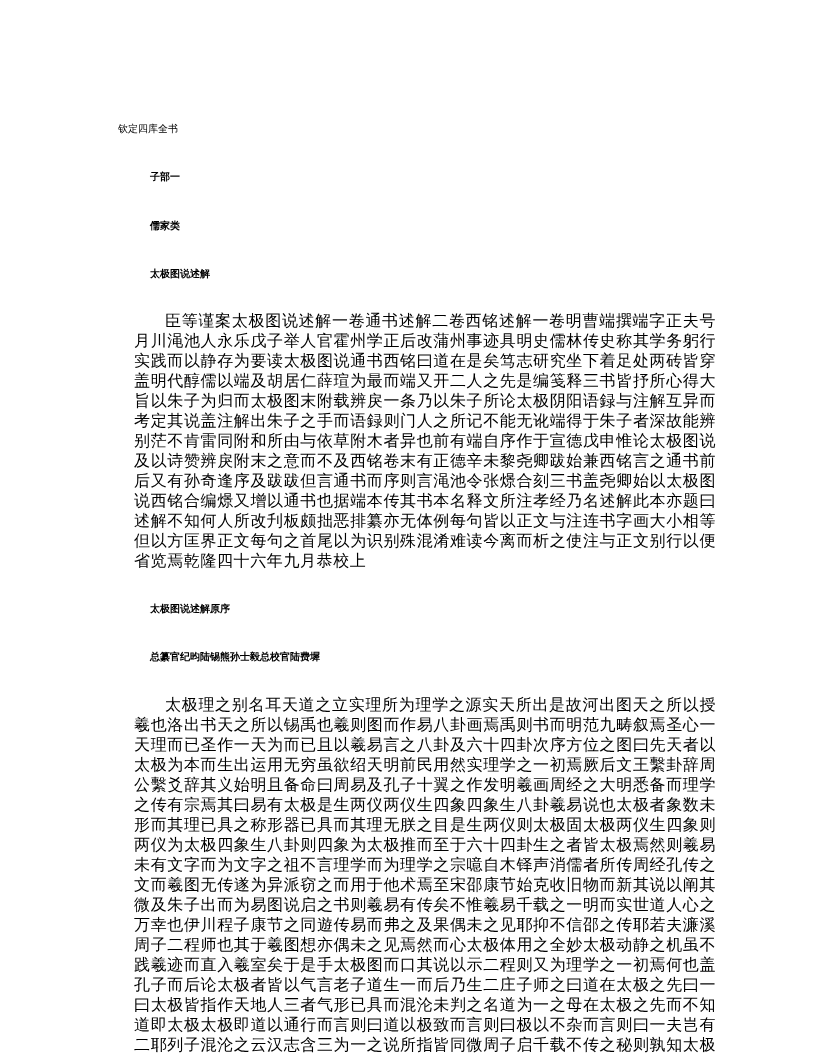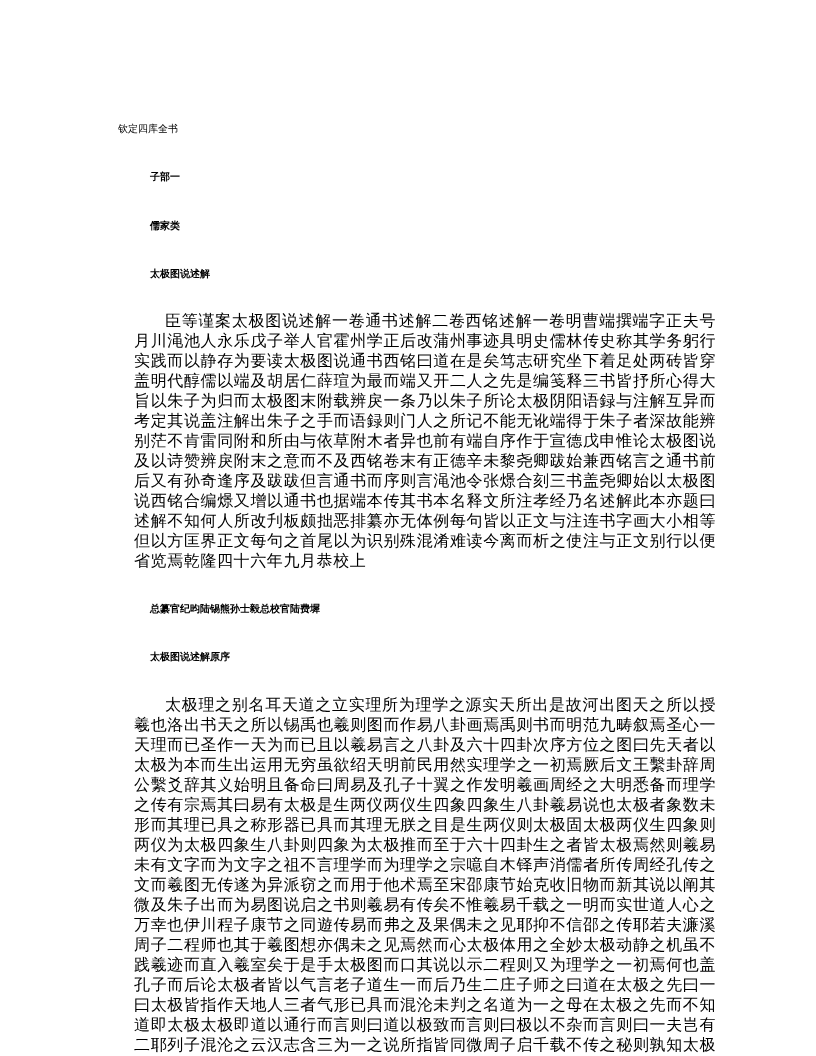--- a/index.html
+++ b/index.html
@@ -51,18 +51,18 @@
 <body>
 
 <div class="page">
   <p class="line title">钦定四库全书</p>
   <p class="line indent-head">子部一</p>
   <p class="line indent-head">儒家类</p>
   <p class="line indent-head">太极图说述解</p>
   <div class="para-wrap">
     <p class="para">臣等谨案太极图说述解一卷通书述解二卷西铭述解一卷明曹端撰端字正夫号月川渑池人永乐戊子举人官霍州学正后改蒲州事迹具明史儒林传史称其学务躬行实践而以静存为要读太极图说通书西铭曰道在是矣笃志研究坐下着足处两砖皆穿盖明代醇儒以端及胡居仁薛瑄为最而端又开二人之先是编笺释三书皆抒所心得大旨以朱子为归而太极图末附载辨戾一条乃以朱子所论太极阴阳语録与注解互异而考定其说盖注解出朱子之手而语録则门人之所记不能无讹端得于朱子者深故能辨别茫不肯雷同附和所由与依草附木者异也前有端自序作于宣德戊申惟论太极图说及以诗赞辨戾附末之意而不及西铭卷末有正德辛未黎尧卿跋始兼西铭言之通书前后又有孙奇逢序及跋跋但言通书而序则言渑池令张燝合刻三书盖尧卿始以太极图说西铭合编燝又增以通书也据端本传其书本名释文所注孝经乃名述解此本亦题曰述解不知何人所改刋板颇拙恶排纂亦无体例每句皆以正文与注连书字画大小相等但以方匡界正文每句之首尾以为识别殊混淆难读今离而析之使注与正文别行以便省览焉乾隆四十六年九月恭校上</p>
   </div>
+  <p class="line indent-head">太极图说述解原序</p>
   <p class="line indent-head">总纂官纪昀陆锡熊孙士毅总校官陆费墀</p>
-  <p class="line indent-head">太极图说述解原序</p>
   <div class="para-wrap">
     <p class="para">太极理之别名耳天道之立实理所为理学之源实天所出是故河出图天之所以授羲也洛出书天之所以锡禹也羲则图而作易八卦画焉禹则书而明范九畴叙焉圣心一天理而已圣作一天为而已且以羲易言之八卦及六十四卦次序方位之图曰先天者以太极为本而生出运用无穷虽欲绍天明前民用然实理学之一初焉厥后文王繫卦辞周公繫爻辞其义始明且备命曰周易及孔子十翼之作发明羲画周经之大明悉备而理学之传有宗焉其曰易有太极是生两仪两仪生四象四象生八卦羲易说也太极者象数未形而其理已具之称形器已具而其理无朕之目是生两仪则太极固太极两仪生四象则两仪为太极四象生八卦则四象为太极推而至于六十四卦生之者皆太极焉然则羲易未有文字而为文字之祖不言理学而为理学之宗噫自木铎声消儒者所传周经孔传之文而羲图无传遂为异派窃之而用于他术焉至宋邵康节始克收旧物而新其说以阐其微及朱子出而为易图说启之书则羲易有传矣不惟羲易千载之一明而实世道人心之万幸也伊川程子康节之同遊传易而弗之及果偶未之见耶抑不信邵之传耶若夫濂溪周子二程师也其于羲图想亦偶未之见焉然而心太极体用之全妙太极动静之机虽不践羲迹而直入羲室矣于是手太极图而口其说以示二程则又为理学之一初焉何也盖孔子而后论太极者皆以气言老子道生一而后乃生二庄子师之曰道在太极之先曰一曰太极皆指作天地人三者气形已具而混沦未判之名道为一之母在太极之先而不知道即太极太极即道以通行而言则曰道以极致而言则曰极以不杂而言则曰一夫岂有二耶列子混沦之云汉志含三为一之说所指皆同微周子启千载不传之秘则孰知太极之为理而非气也哉且理语不能显黙不能隐固非图之可形说之可状只心之何如耳二程得周子之图之说而终身不以示人非秘之无可传之人也是后有增周说首句曰自无极而为太极则亦庄老之流有谓太极上不当加无极二字者则又不知周子理不离乎阴阳不杂乎阴阳之矣亦惟朱子克究厥遂尊以为经而批注之真至当归一说也至于语録或出讲究未定之前或出应答仓卒之际百得之中不无一失非朱子之成书也近世儒者多不之讲间有讲焉非舍朱说而用他说则信语録而疑批注所谓弃良玉而取顽石掇碎鐡而擲成器良可惜也端成童业农弱而学儒渐脱流</p>
   </div>
 </div>
 
 </body></html>

